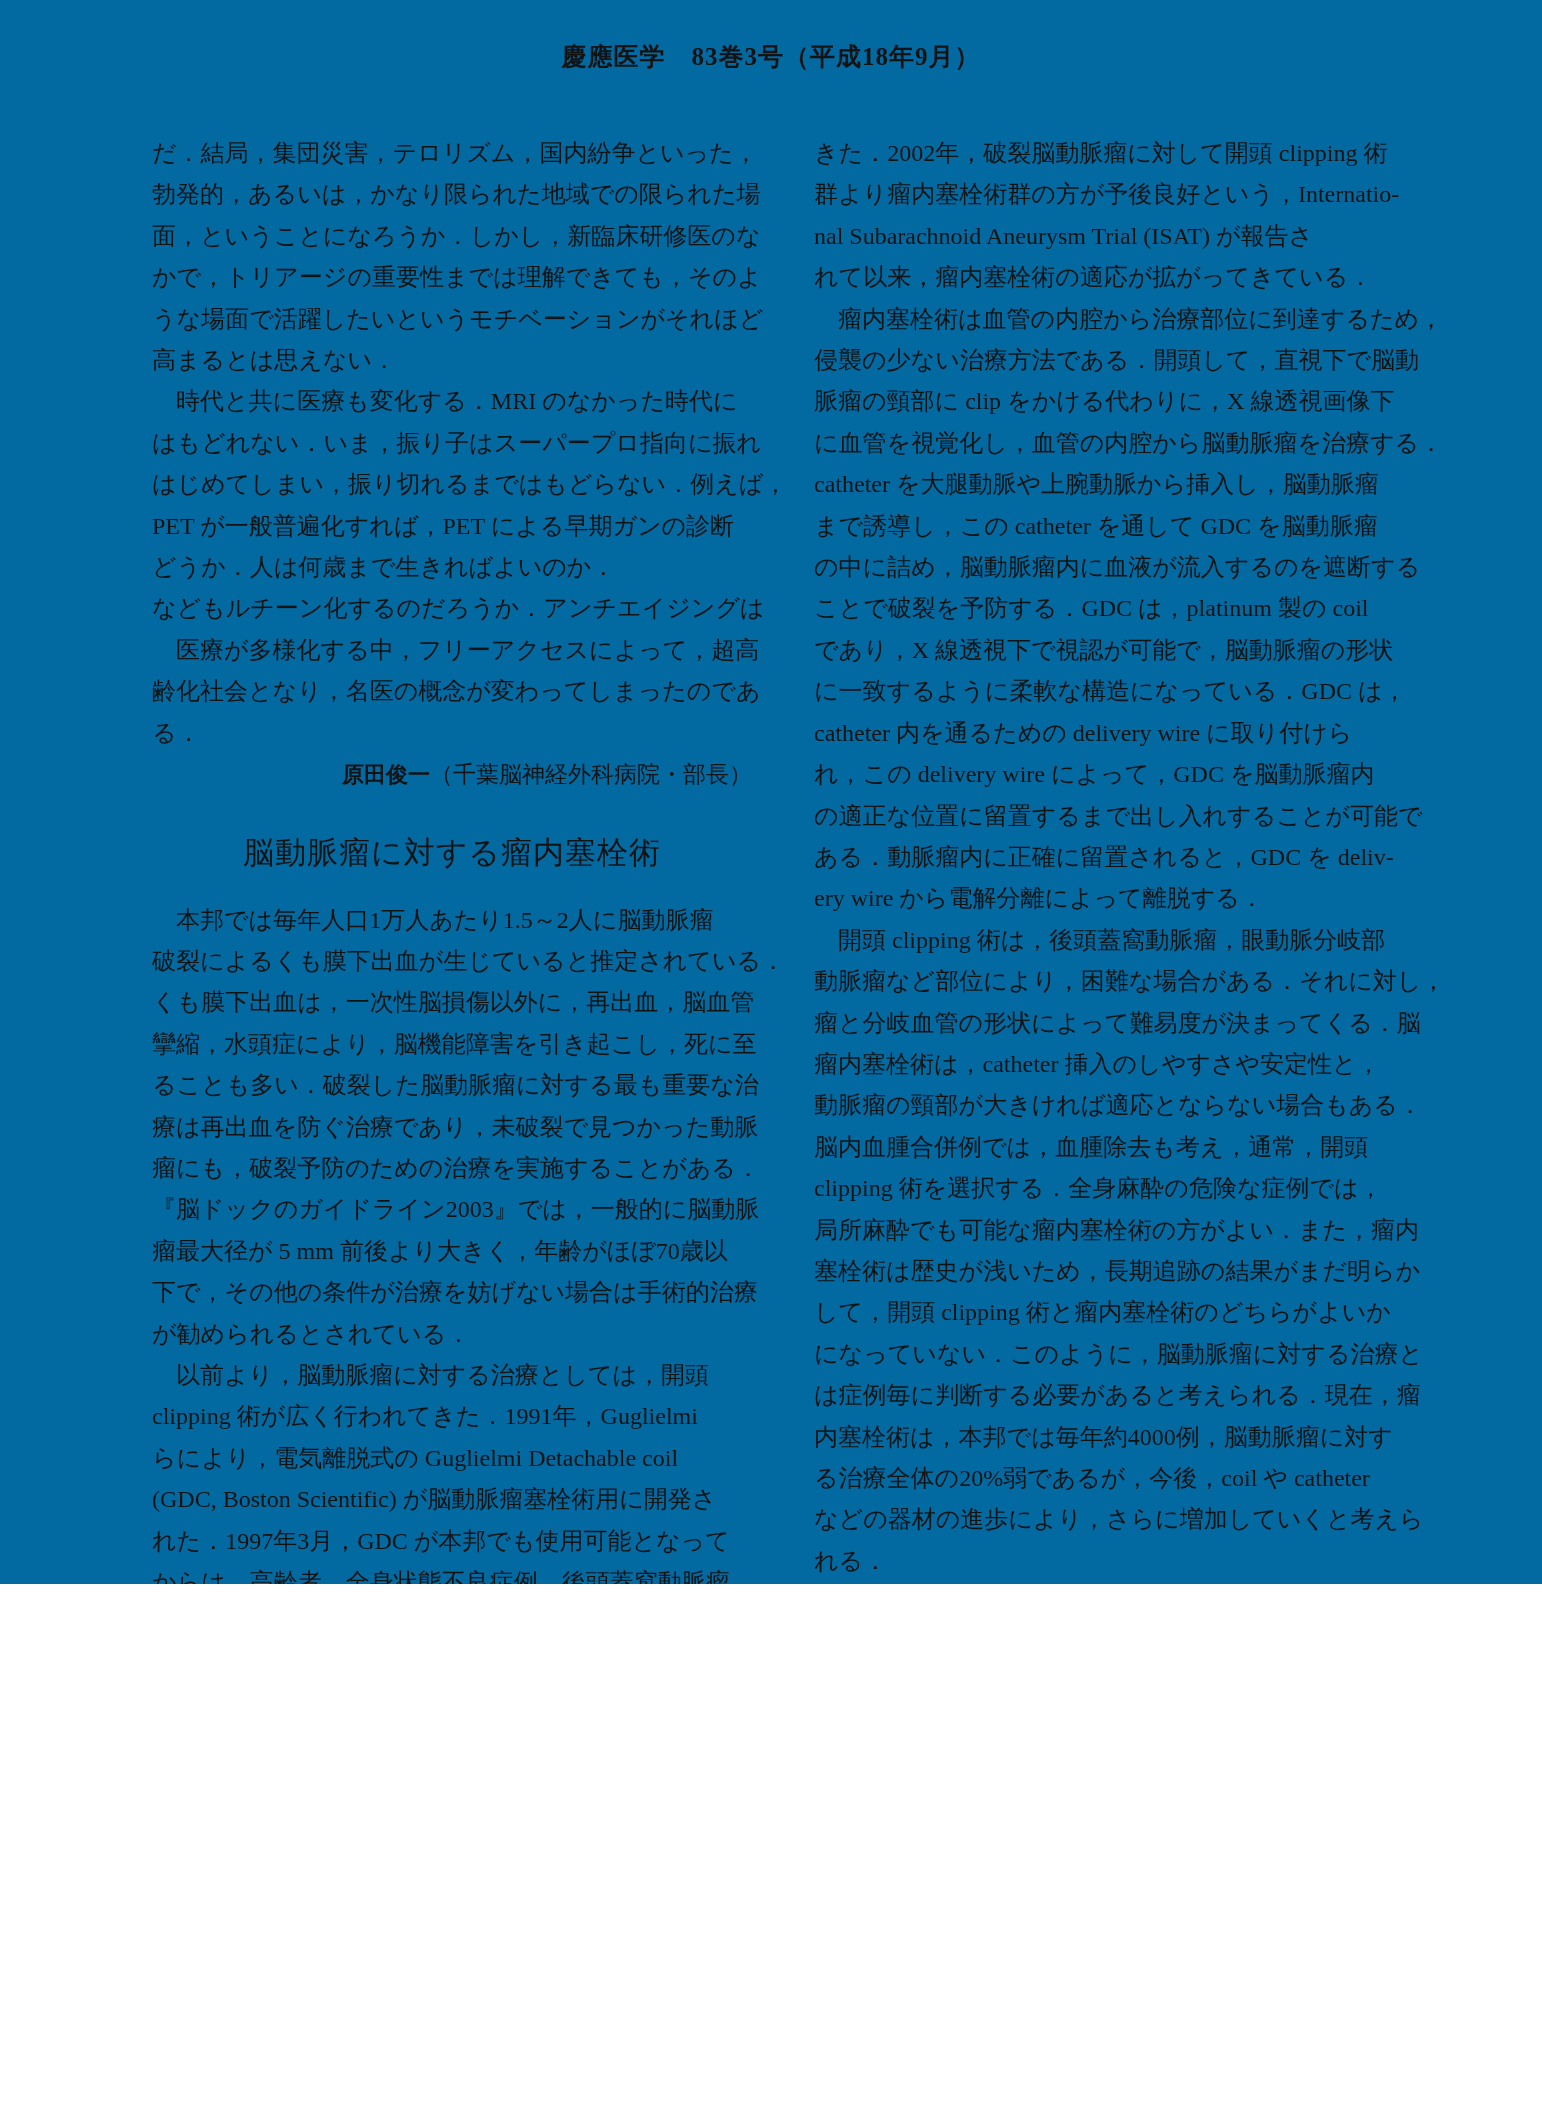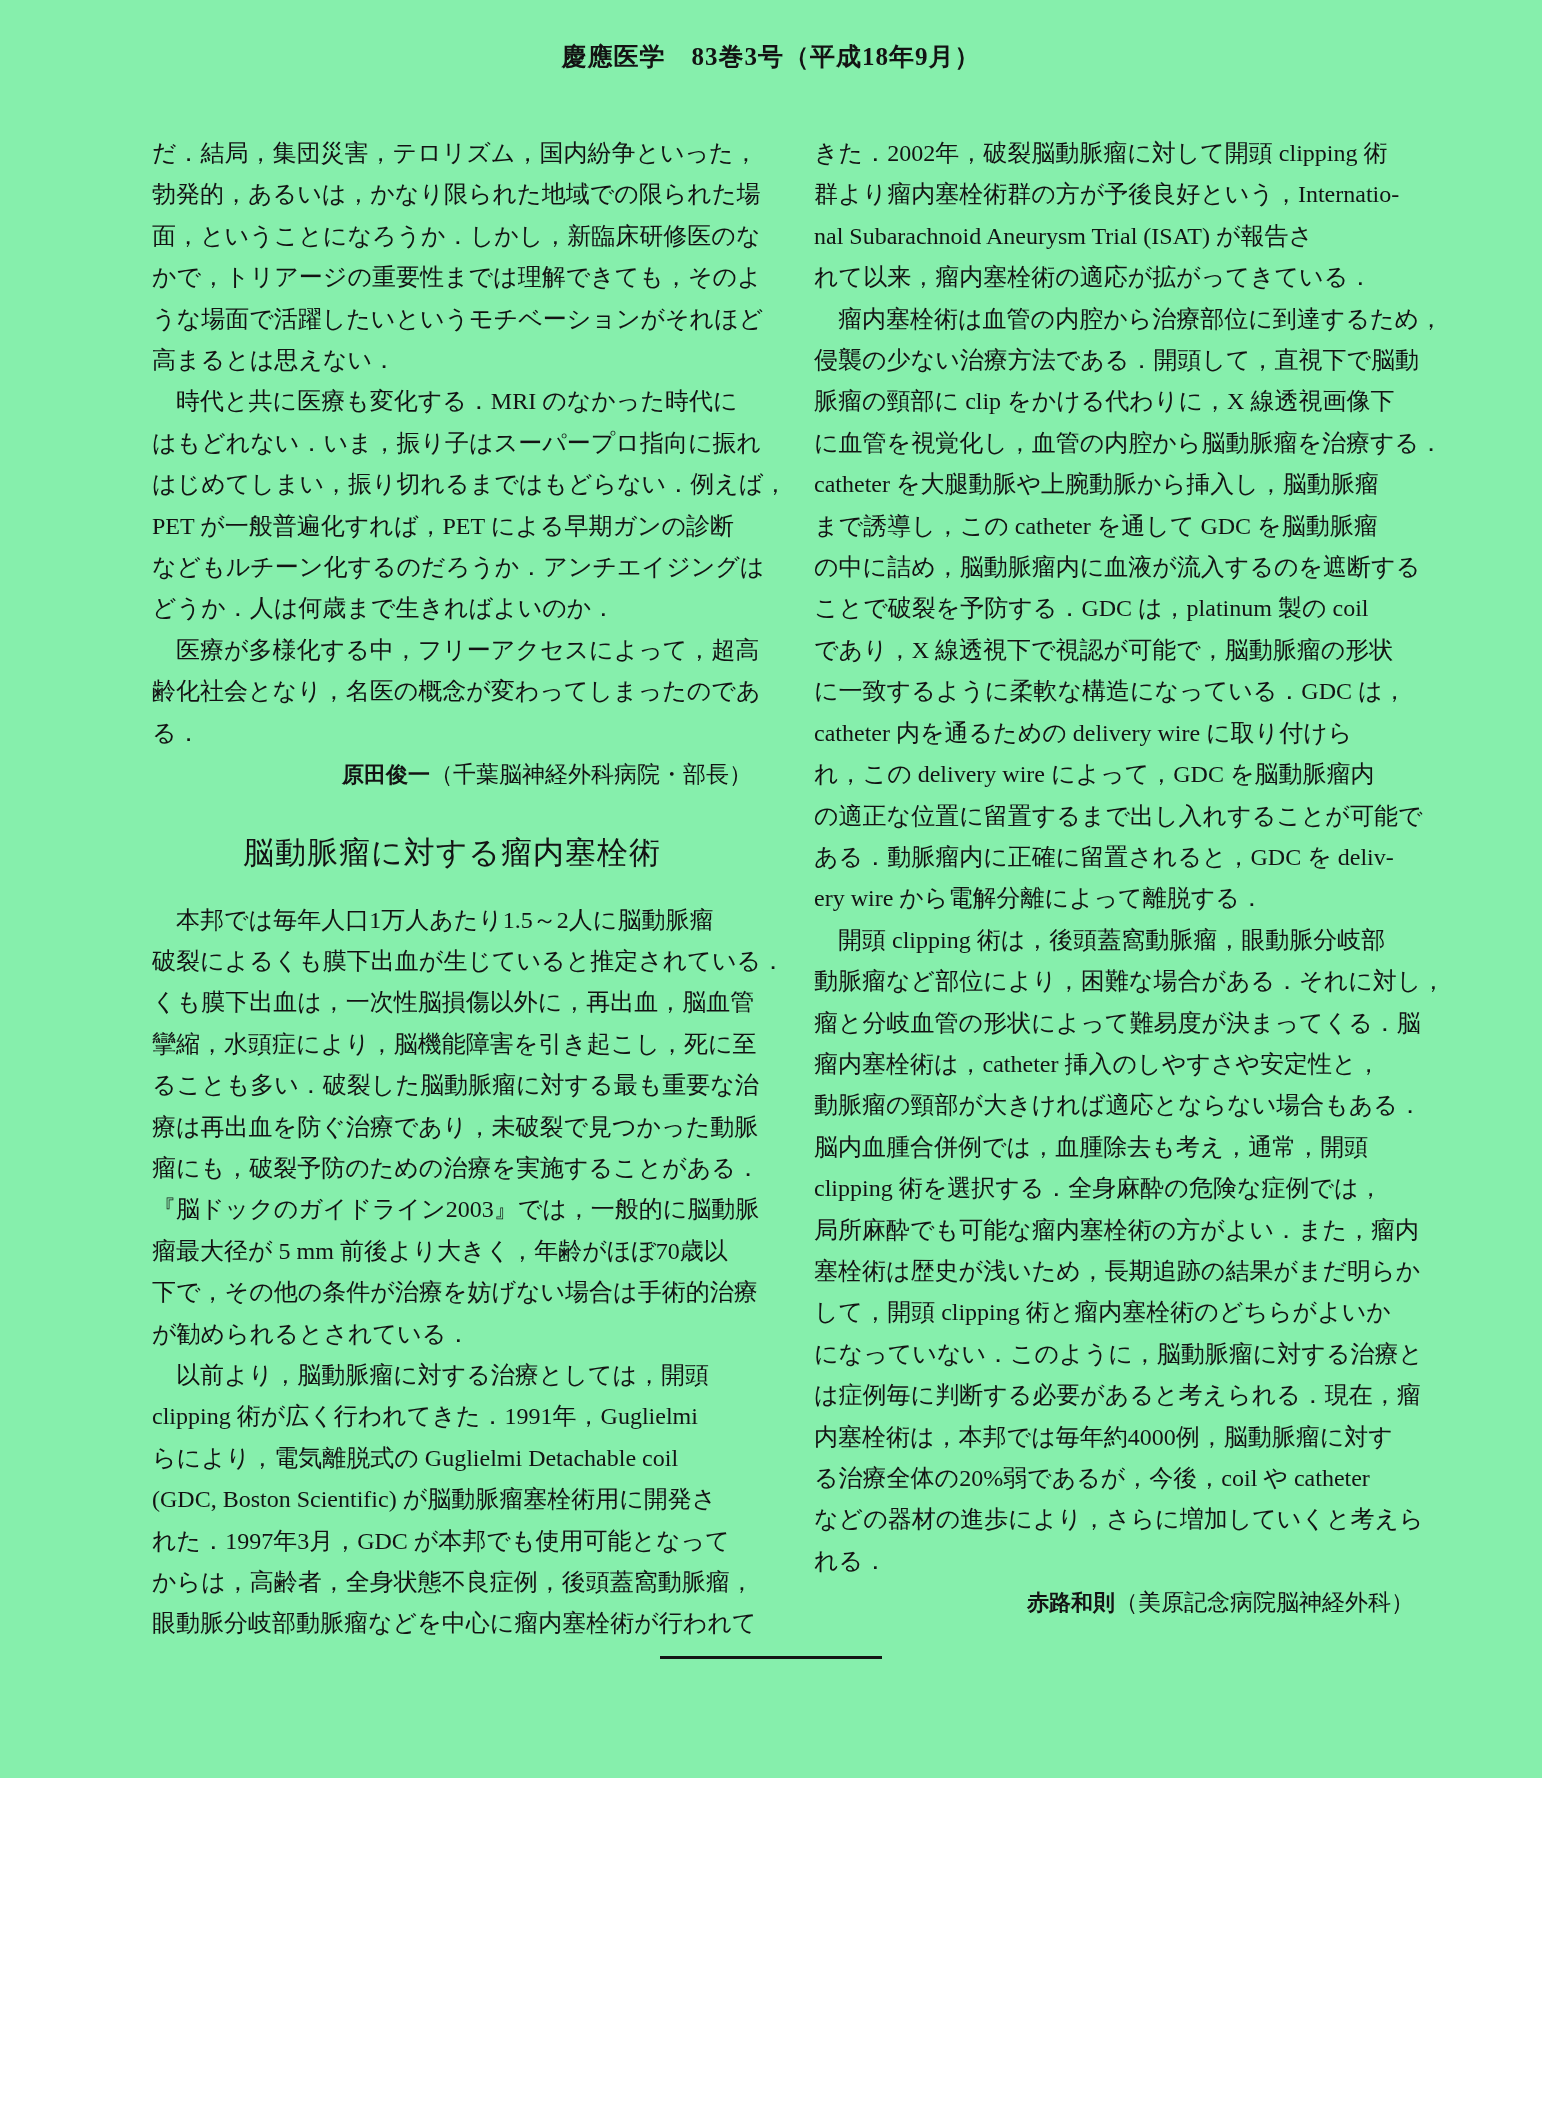--- a/index.html
+++ b/index.html
@@ -1,19 +1,19 @@
 <!DOCTYPE html>
 <html><head>
 <meta charset="utf-8">
 <style>
   html, body { margin:0; padding:0; background:#ffffff; }
   .page {
     position:relative;
-    width:1542px; height:1778px;
-    background:#86efac;
+    width:1542px; height:1584px;
+    background:#0369a1;
     color:#131313;
     font-family:"Liberation Serif","DejaVu Serif",serif;
     overflow:hidden;
   }
   .header {
     position:absolute; top:40px; left:0; right:0;
     text-align:center;
     font-weight:bold;
     font-size:25px;
     letter-spacing:1px;
@@ -74,22 +74,22 @@
           <div class="line">だ．結局，集団災害，テロリズム，国内紛争といった，</div>
           <div class="line">勃発的，あるいは，かなり限られた地域での限られた場</div>
           <div class="line">面，ということになろうか．しかし，新臨床研修医のな</div>
           <div class="line">かで，トリアージの重要性までは理解できても，そのよ</div>
           <div class="line">うな場面で活躍したいというモチベーションがそれほど</div>
           <div class="line">高まるとは思えない．</div>
           <div class="line">　時代と共に医療も変化する．MRI のなかった時代に</div>
           <div class="line">はもどれない．いま，振り子はスーパープロ指向に振れ</div>
           <div class="line">はじめてしまい，振り切れるまではもどらない．例えば，</div>
           <div class="line">PET が一般普遍化すれば，PET による早期ガンの診断</div>
+          <div class="line">どうか．人は何歳まで生きればよいのか．</div>
           <div class="line">などもルチーン化するのだろうか．アンチエイジングは</div>
-          <div class="line">どうか．人は何歳まで生きればよいのか．</div>
           <div class="line">　医療が多様化する中，フリーアクセスによって，超高</div>
           <div class="line">齢化社会となり，名医の概念が変わってしまったのであ</div>
           <div class="line">る．</div>
         </div>
 
       <div class="author-line">
         <span class="author-name">原田俊一</span><span class="author-affil">（千葉脳神経外科病院・部長）</span>
       </div>
 
       <h2 class="article-title">脳動脈瘤に対する瘤内塞栓術</h2>

